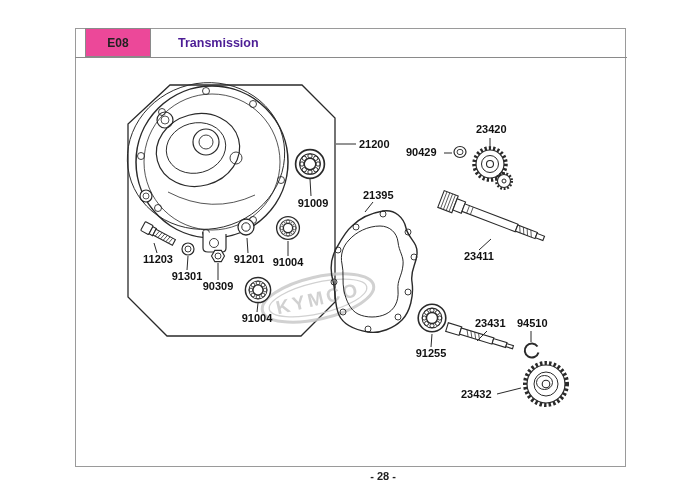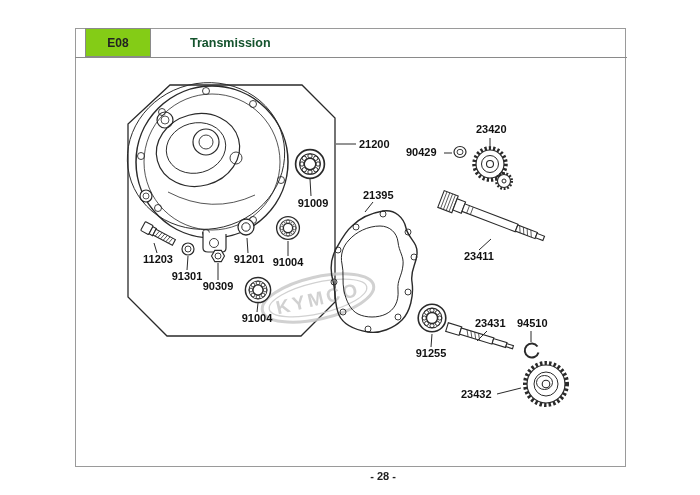--- a/index.html
+++ b/index.html
@@ -2,25 +2,25 @@
 <html><head>
 <meta charset="utf-8">
 <style>
   html,body{margin:0;padding:0;background:#ffffff;}
   .stage{position:relative;width:700px;height:495px;background:#fff;
          font-family:"Liberation Sans",sans-serif;overflow:hidden;}
   .frame{position:absolute;left:75px;top:28px;width:551px;height:439px;
          border:1px solid #9a9a9a;box-sizing:border-box;}
   .header-line{position:absolute;left:75px;top:57px;width:552px;height:1px;background:#8a8a8a;}
   .code-box{position:absolute;left:85px;top:28px;width:66px;height:29px;
-            border:1px solid #8a8a8a;background:#84cc16;box-sizing:border-box;
+            border:1px solid #8a8a8a;background:#ec4899;box-sizing:border-box;
             display:flex;align-items:center;justify-content:center;
             font-weight:bold;font-size:12px;color:#222;}
-  .header-title{position:absolute;left:190px;top:28px;height:29px;
-                display:flex;align-items:center;font-weight:bold;font-size:12.5px;color:#14532d;}
+  .header-title{position:absolute;left:178px;top:28px;height:29px;
+                display:flex;align-items:center;font-weight:bold;font-size:12.5px;color:#4c1d95;}
   .page-number{position:absolute;left:0;top:470px;width:700px;text-align:center;
                font-weight:bold;font-size:11px;color:#222;padding-left:33px;}
   svg.diagram{position:absolute;left:0;top:0;}
   .plabel{font-family:"Liberation Sans",sans-serif;font-size:11px;font-weight:bold;fill:#111;}
   .wmtext{font-family:"Liberation Sans",sans-serif;font-size:19px;font-weight:bold;
           letter-spacing:3px;fill:#c9c9c9;}
 </style>
 </head>
 <body>
 

